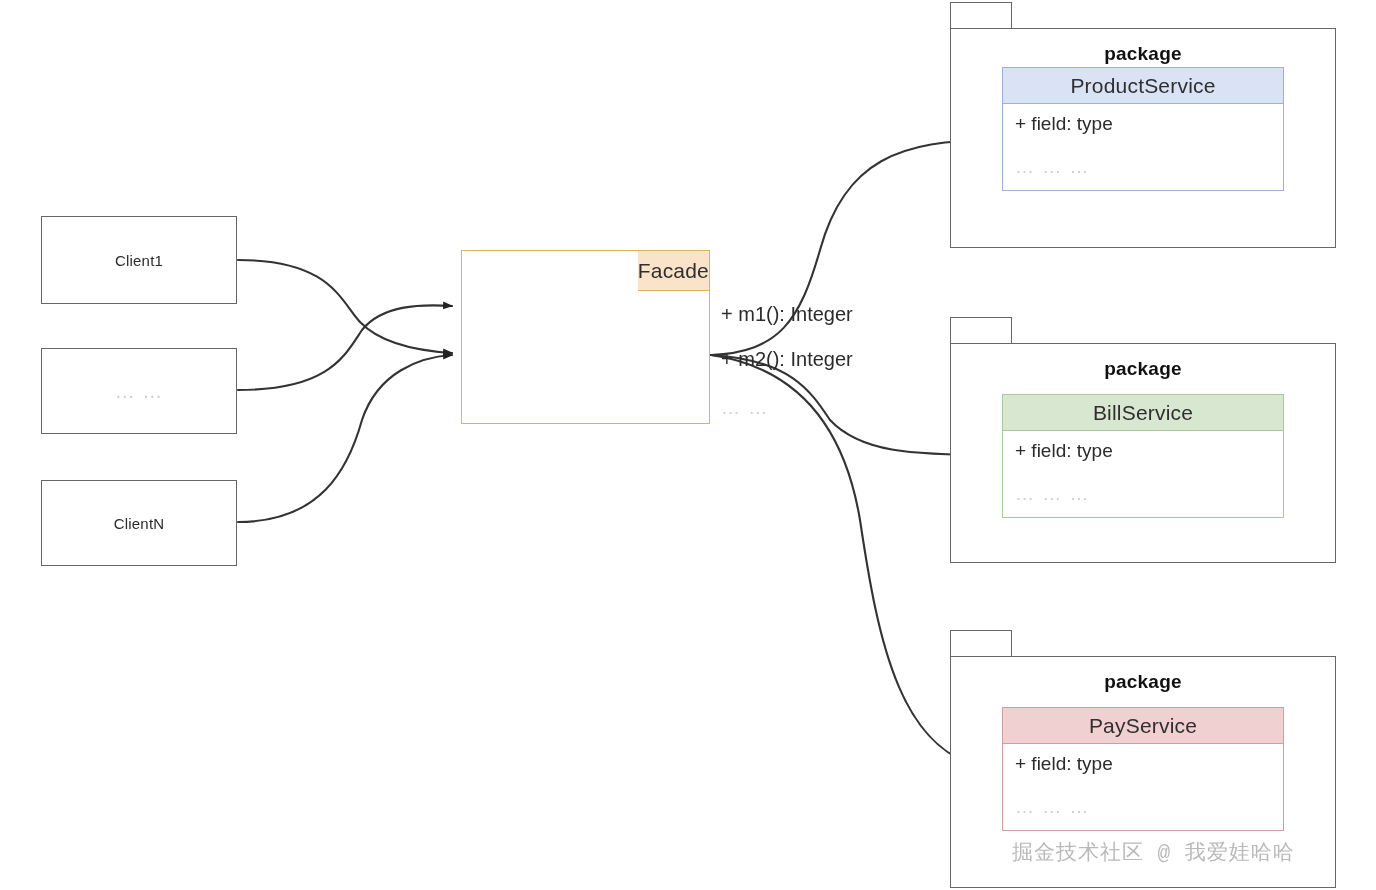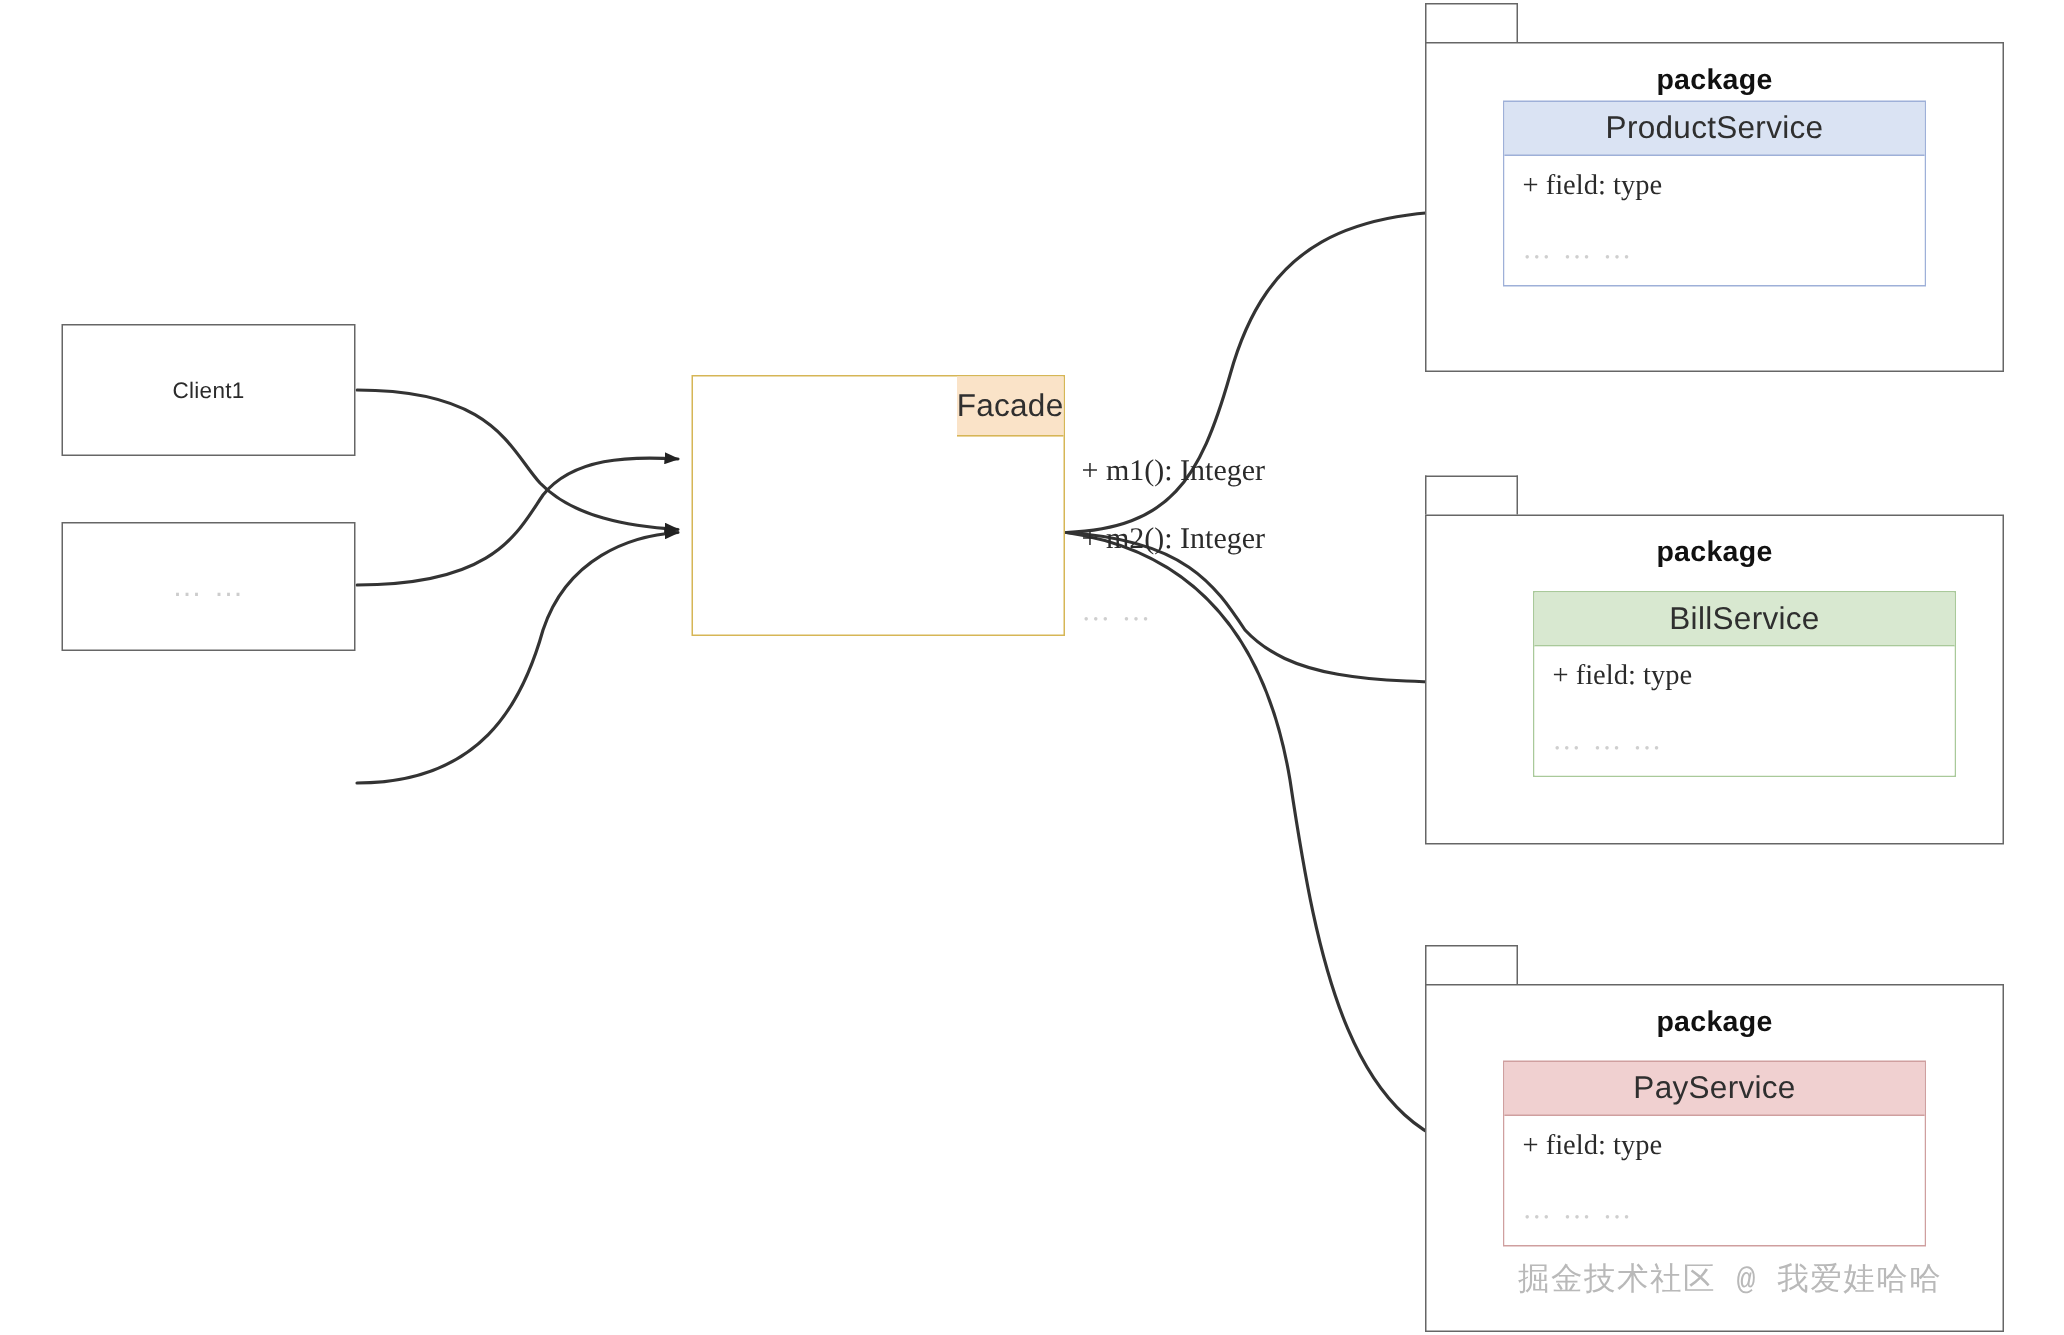--- a/index.html
+++ b/index.html
@@ -65,21 +65,20 @@
     display: flex;
     align-items: center;
     justify-content: center;
     letter-spacing: .2px;
   }
   .uml-body {
     box-sizing: border-box;
     flex: 1;
     position: relative;
     background: #ffffff;
-    font-family: Liberation Serif, serif;
   }
   .uml-member {
     position: absolute;
     font-size: 20px;
     color: #2b2b2b;
     left: 12px;
     white-space: nowrap;
   }
   .uml-ellipsis {
     position: absolute;
@@ -181,20 +180,23 @@
   </svg>
 
   <div class="client-box" style="left:41px; top:216px; width:196px; height:88px;">
     <span class="client-label">Client1</span>
   </div>
 
   <div class="client-box" style="left:41px; top:348px; width:196px; height:86px;">
     <span class="dots-sparse">… …</span>
   </div>
 
+  <div class="client-box" style="left:41px; top:480px; width:196px; height:86px;">
+    <span class="client-label">ClientN</span>
+  </div>
 
   <div class="uml facade" style="left:461px; top:250px; width:249px; height:174px;align-items:flex-end;">
     <div class="uml-title" style="height:40px;">Facade</div>
     <div class="uml-body">
       <div class="uml-member" style="top:12px;">+ m1(): Integer</div>
       <div class="uml-member" style="top:57px;">+ m2(): Integer</div>
       <div class="uml-ellipsis" style="top:106px;">… …</div>
     </div>
   </div>
 
@@ -210,21 +212,21 @@
         <div class="uml-ellipsis" style="top:52px;">… … …</div>
       </div>
     </div>
   </div>
 
   <div class="package" style="left:950px; top:317px; width:386px; height:246px;">
     <div class="package-tab"></div>
     <div class="package-body">
       <div class="package-label">package</div>
     </div>
-    <div class="uml bill" style="left:52px; top:77px; width:282px; height:124px;margin-left:20px;">
+    <div class="uml bill" style="left:52px; top:77px; width:282px; height:124px;">
       <div class="uml-title" style="height:36px;">BillService</div>
       <div class="uml-body">
         <div class="uml-member" style="top:9px; font-size:19px;">+ field: type</div>
         <div class="uml-ellipsis" style="top:52px;">… … …</div>
       </div>
     </div>
   </div>
 
   <div class="package" style="left:950px; top:630px; width:386px; height:258px;">
     <div class="package-tab"></div>

